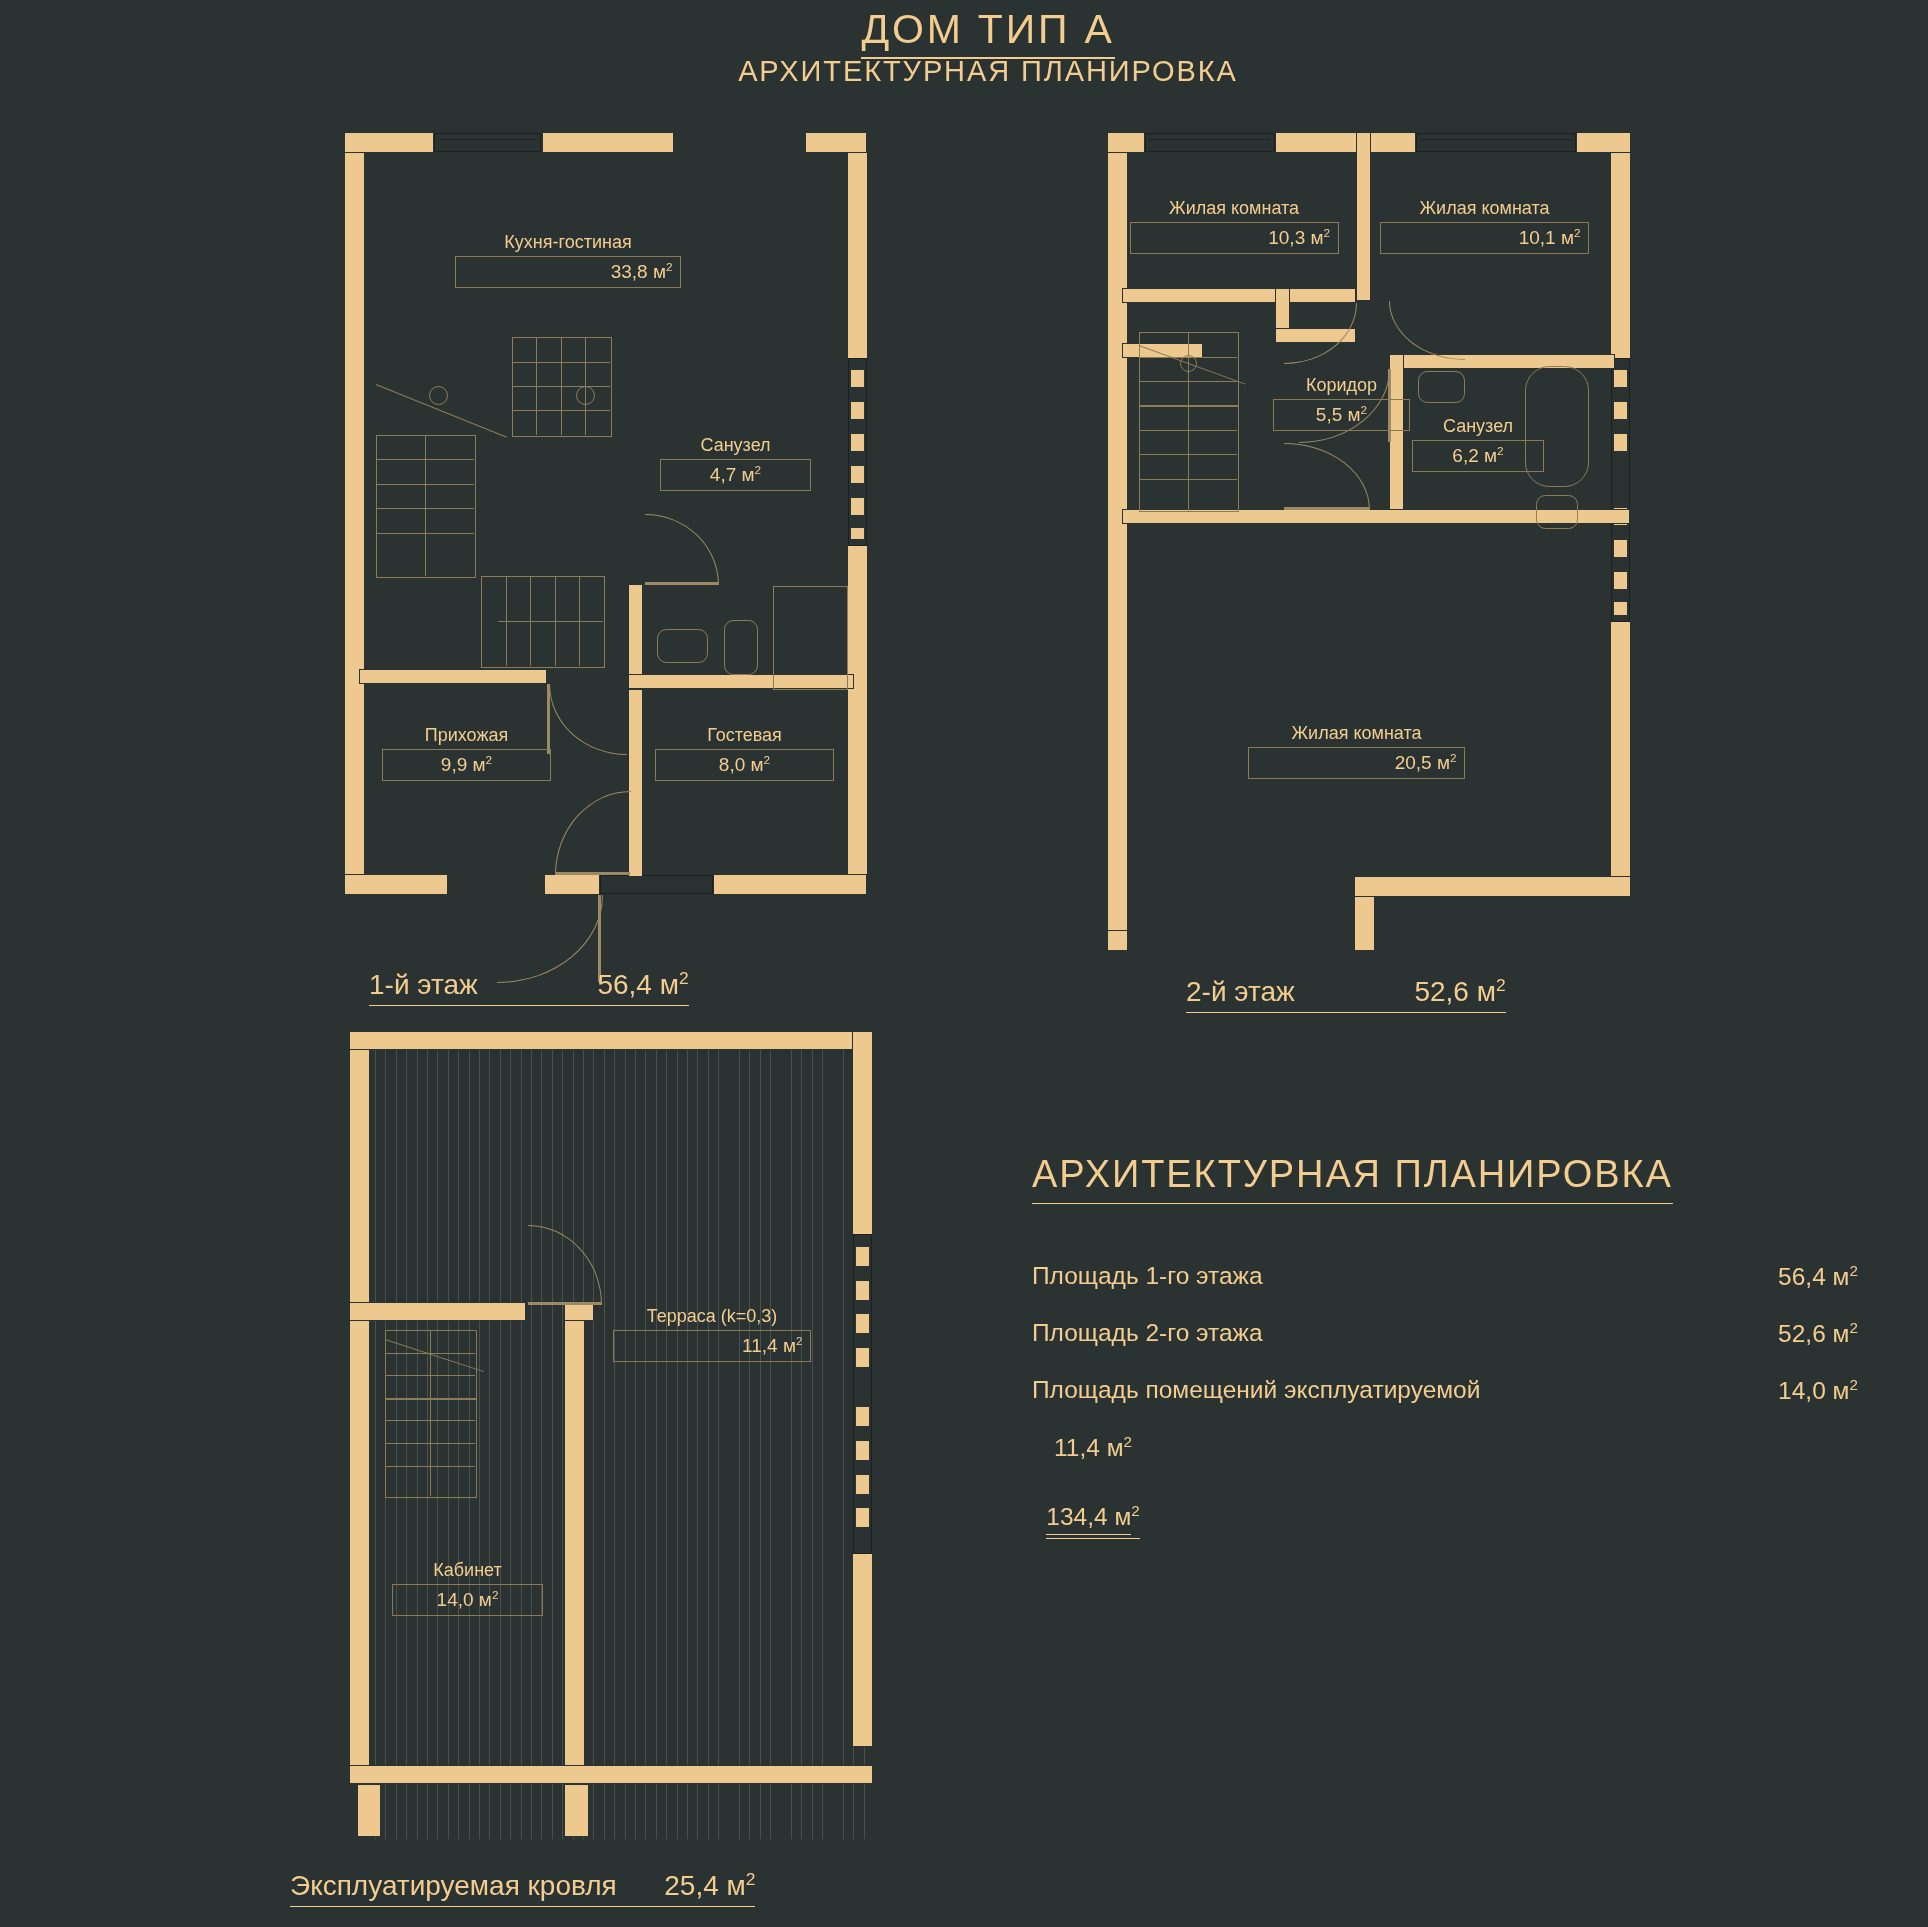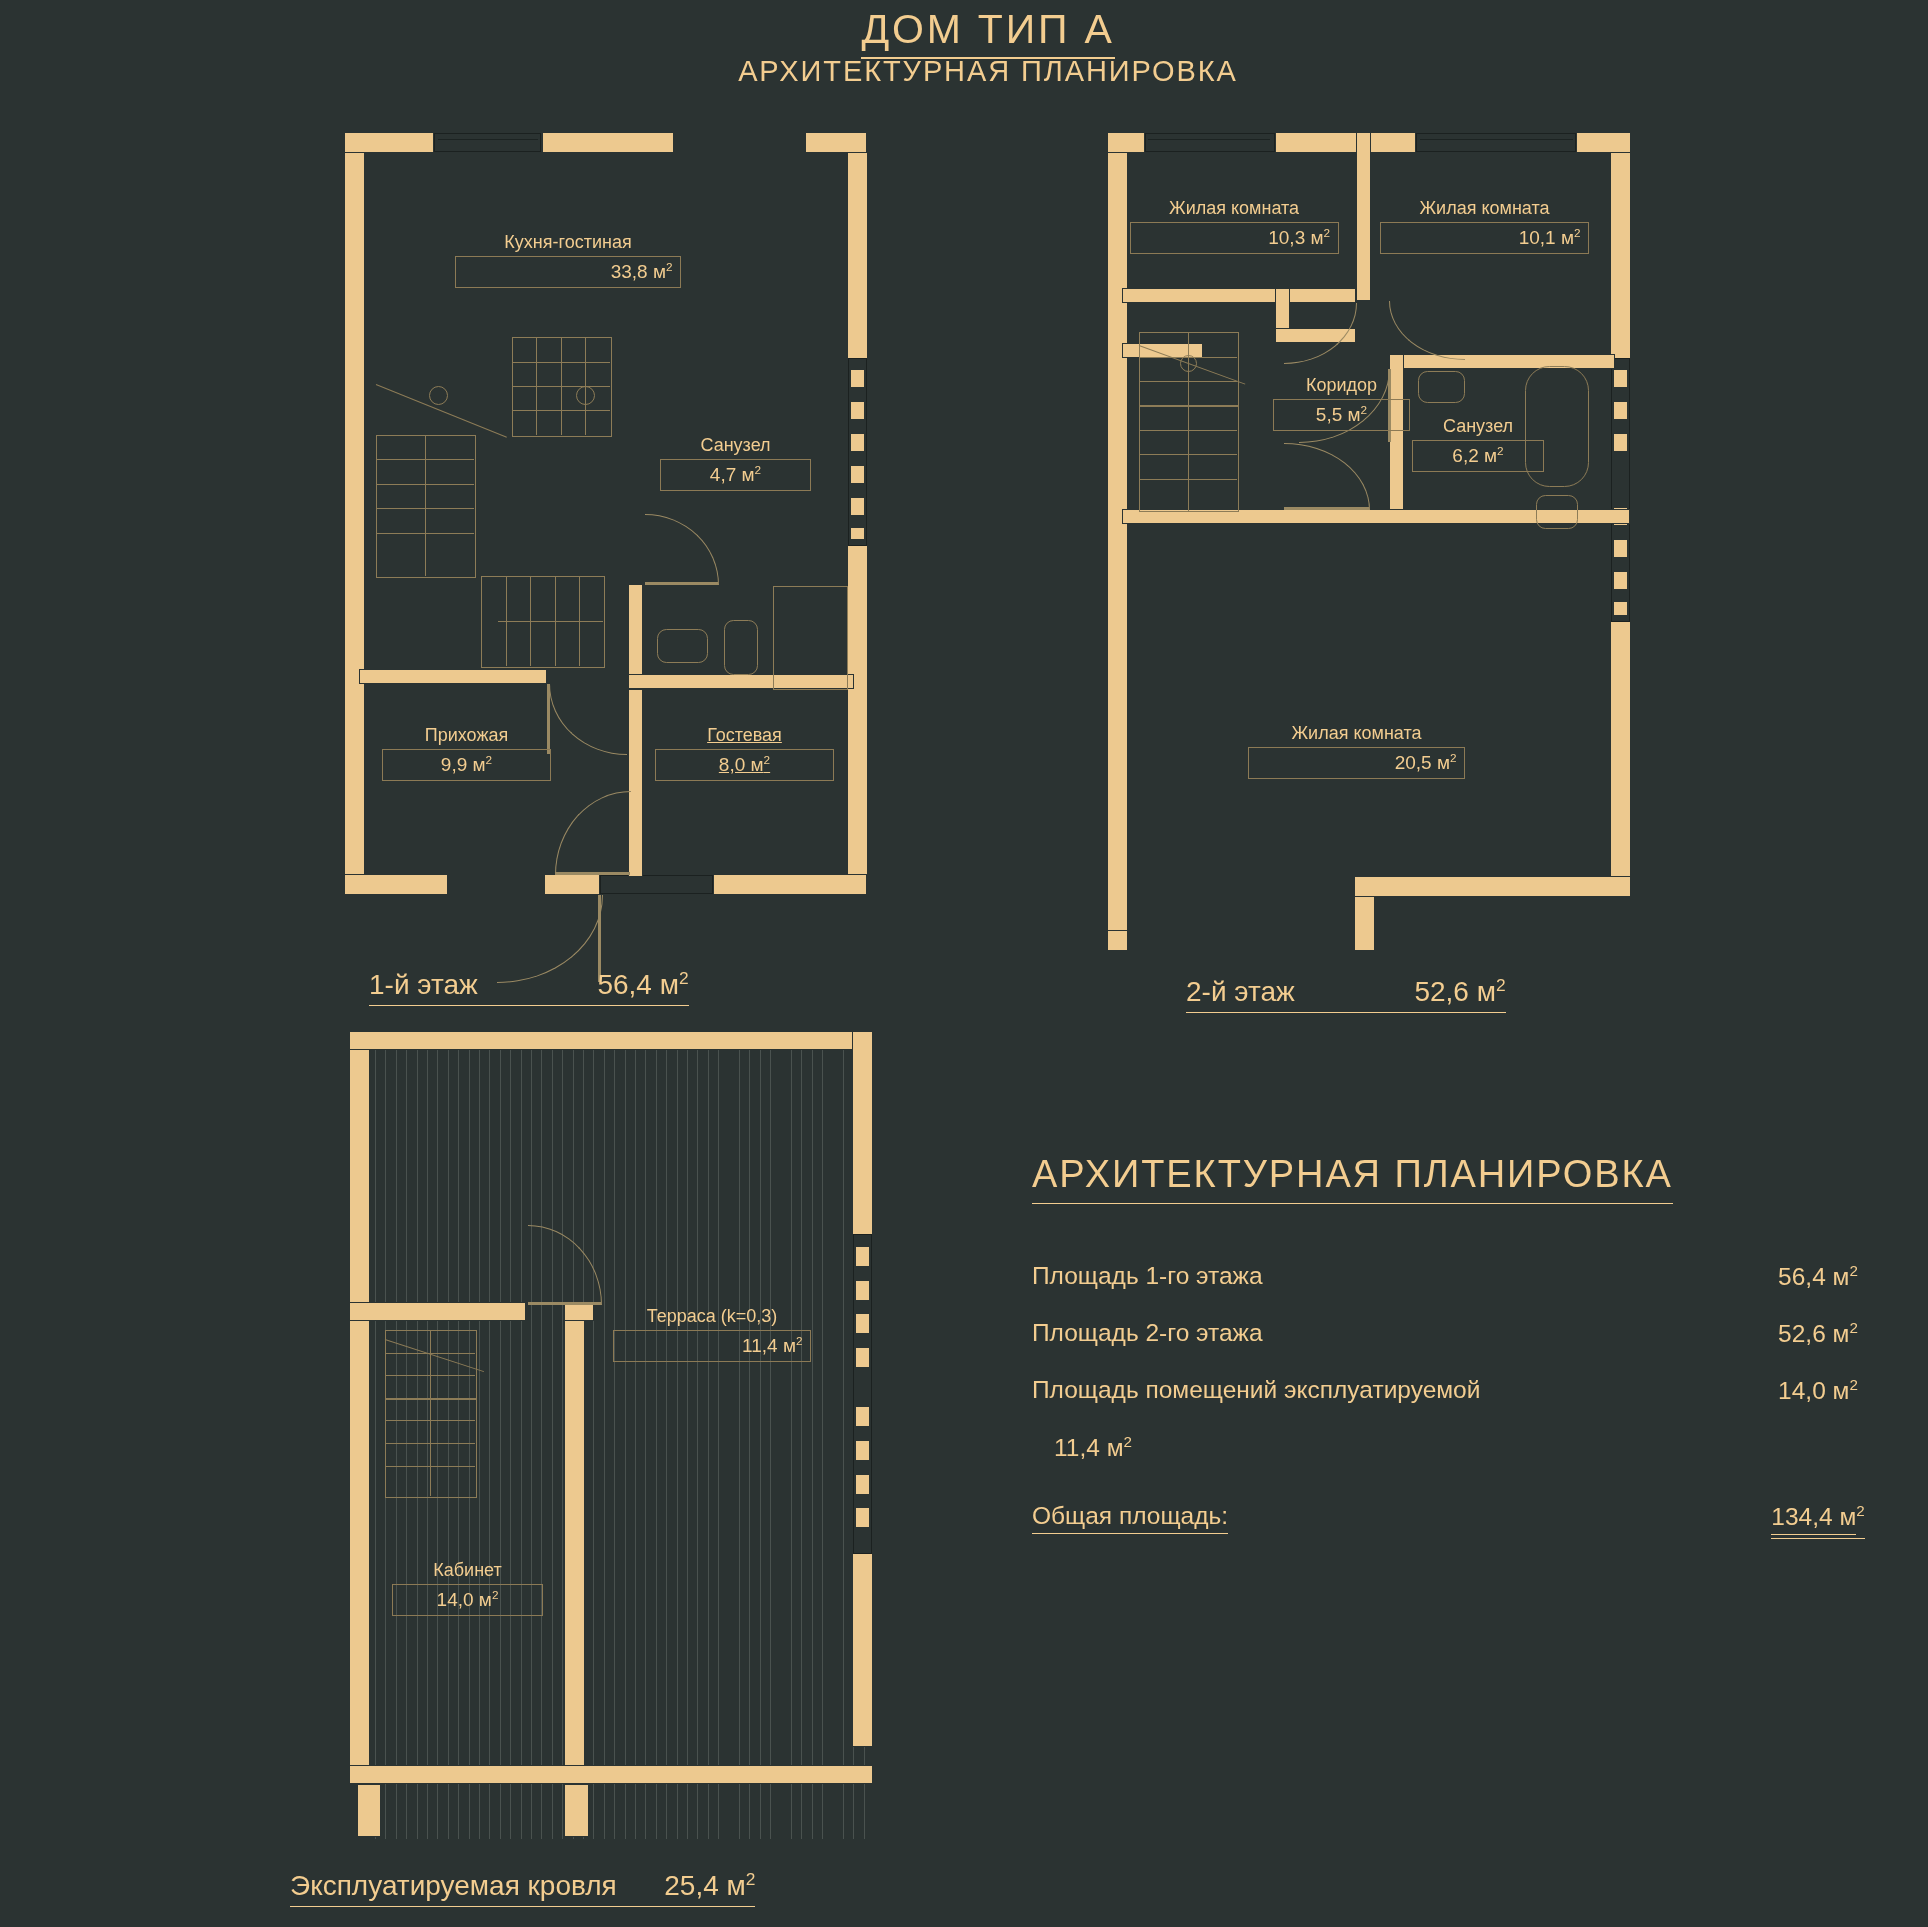--- a/index.html
+++ b/index.html
@@ -234,21 +234,21 @@
     <span class="area"><span>33,8 м</span><sup>2</sup></span>
   </div>
   <div class="room-label" style="left:316px; top:303px; width:151px;">
     <span class="name">Санузел</span>
     <span class="area center"><span>4,7 м</span><sup>2</sup></span>
   </div>
   <div class="room-label" style="left:38px; top:593px; width:169px;">
     <span class="name">Прихожая</span>
     <span class="area center"><span>9,9 м</span><sup>2</sup></span>
   </div>
-  <div class="room-label" style="left:311px; top:593px; width:179px;text-decoration:underline;">
+  <div class="room-label" style="left:311px; top:593px; width:179px;">
     <span class="name">Гостевая</span>
     <span class="area center"><span>8,0 м</span><sup>2</sup></span>
   </div>
 </div>
 
 <div class="caption" style="left:369px; top:968px;">
   <span class="u">
     <span>1-й этаж</span>
     <span style="display:inline-block;width:104px"></span>
     <span>56,4 м</span><sup>2</sup>
@@ -422,17 +422,16 @@
     <div class="lbl">Площадь помещений эксплуатируемой</div>
     <div class="val"><span>14,0 м</span><sup>2</sup></div>
   </div>
 
 
   <div class="sum-row">
     <div class="val"><span>11,4 м</span><sup>2</sup></div>
   </div>
 
   <div class="sum-row total">
-    <div class="lbl"><span>Общая площадь:</span></div>
     <div class="val"><span><span>134,4 м</span><sup>2</sup></span></div>
   </div>
 </div>
 
 
 </body></html>

